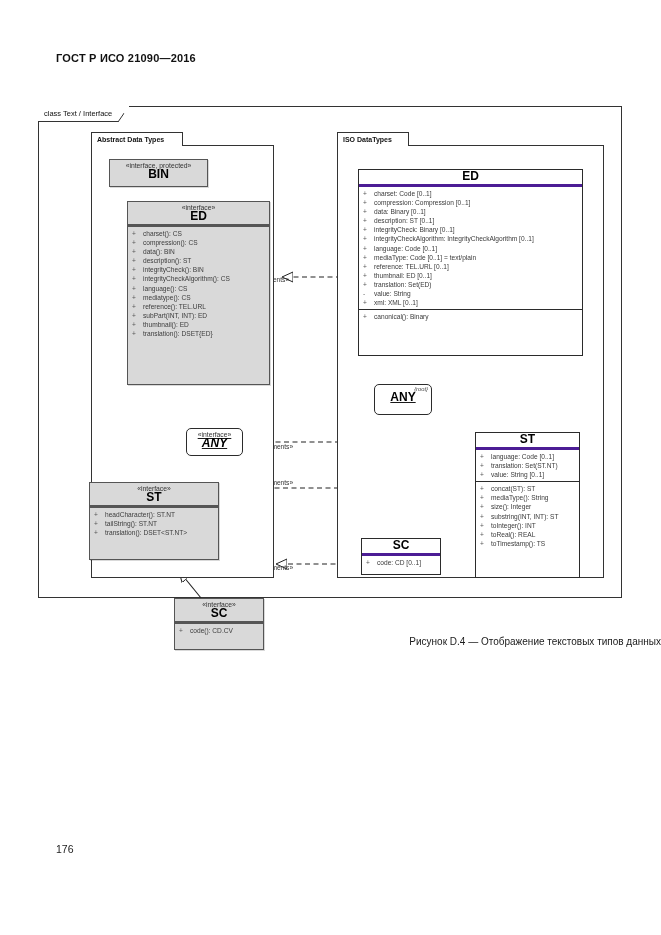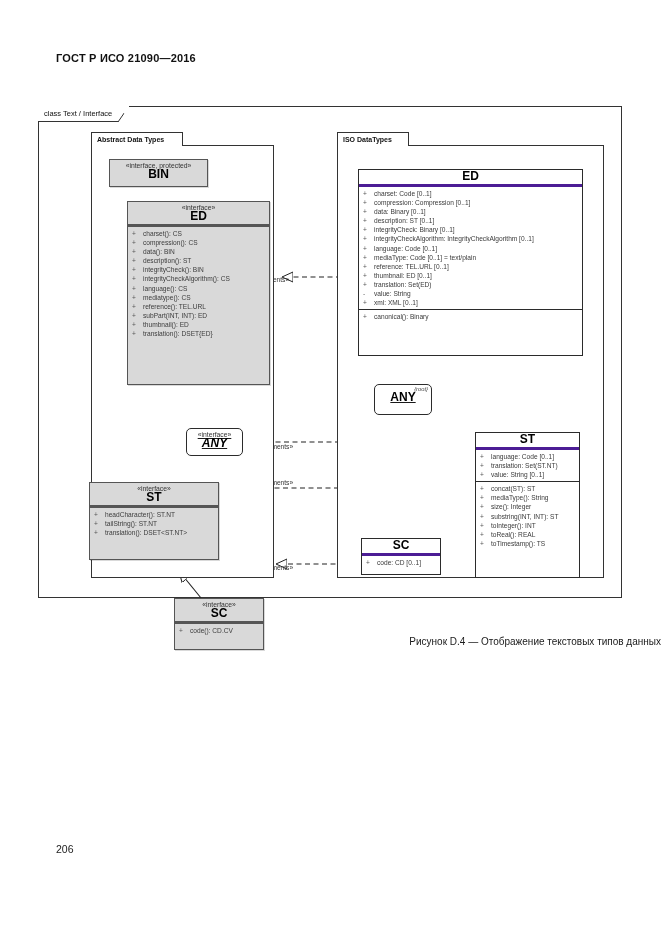--- a/index.html
+++ b/index.html
@@ -509,13 +509,13 @@
       <div class="member">
           <span class="vis">+</span>
           <span>code: CD [0..1]</span>
         </div>
     </div>
   </div>
 
 </div>
 
 <div class="figure-caption">Рисунок D.4 — Отображение текстовых типов данных</div>
-<div class="page-number">206</div>
+<div class="page-number">176</div>
 
 </body></html>

